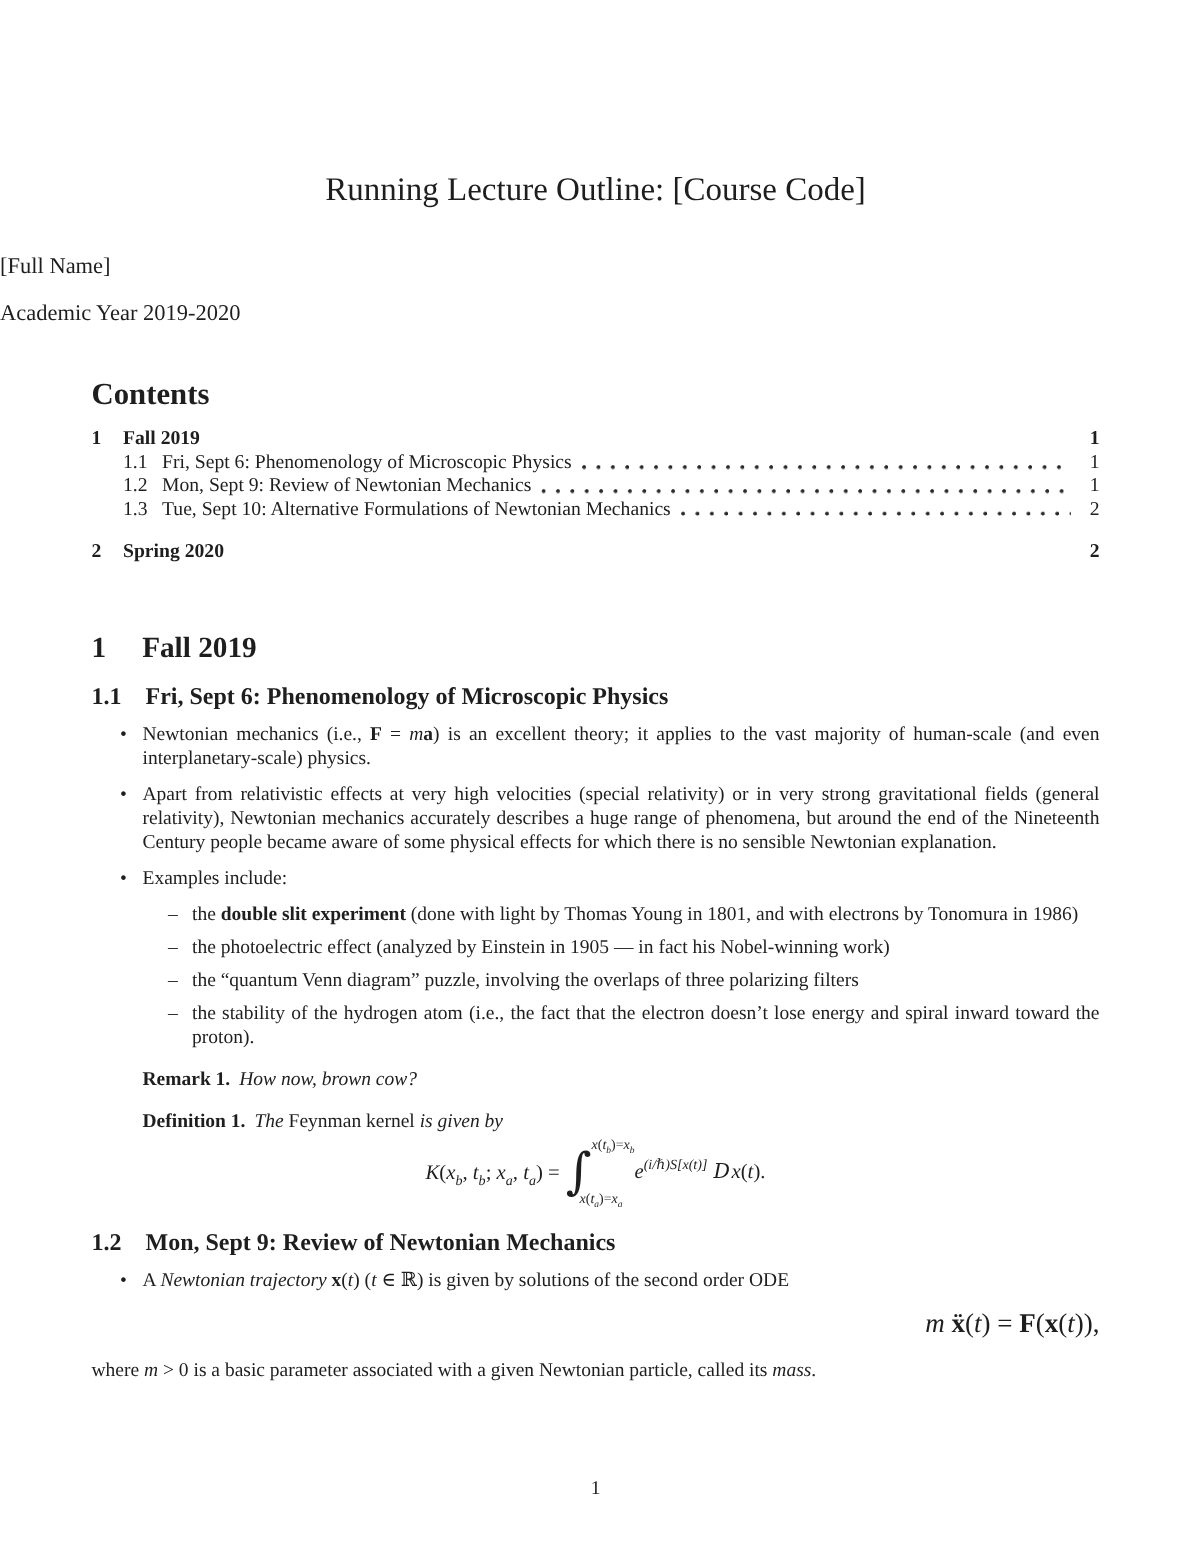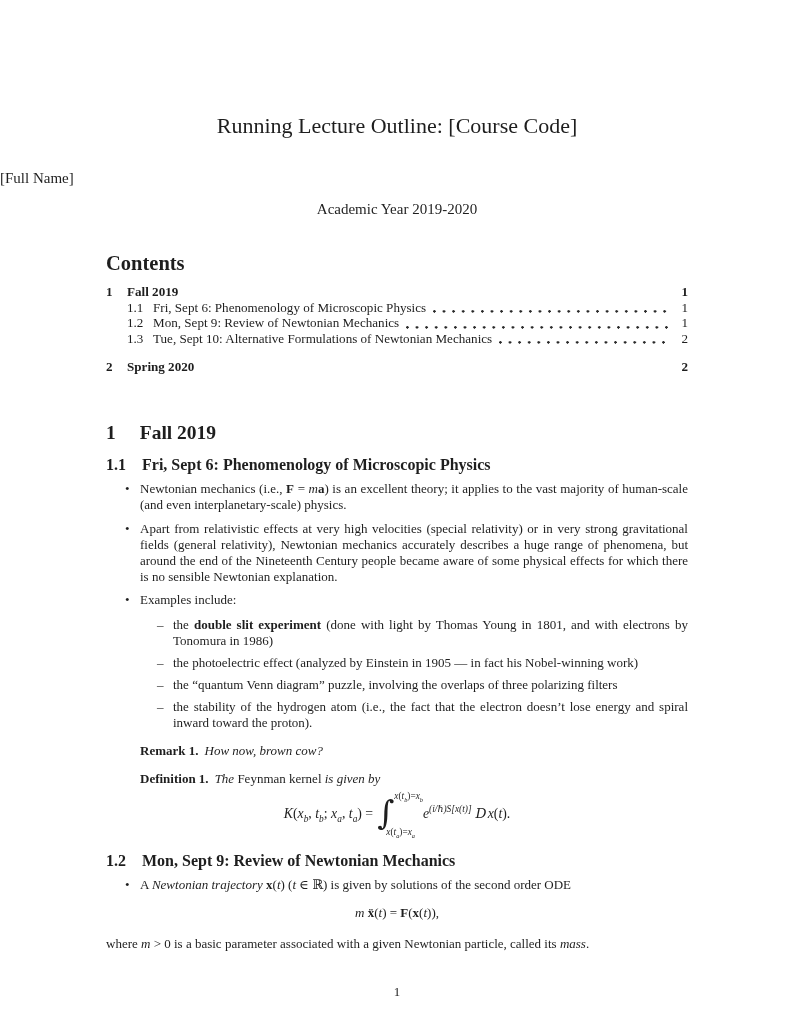--- a/index.html
+++ b/index.html
@@ -6,26 +6,26 @@
   .page {
     position:relative;
     width:794px; height:1028px;
     margin:0 auto;
     background:#ffffff;
     color:#1e1e1e;
     font-family:"Liberation Serif","DejaVu Serif","DejaVu Sans",serif;
     overflow:hidden;
     box-sizing:border-box;
   }
-  .content { padding:0 106px; }
+  .content { padding:0 61px; }
 
   
   .doc-title  { padding-top:112px; font-size:22px; line-height:28px; text-align:center; }
   .doc-author { margin-top:29px; font-size:15px; line-height:18px; text-align:left; }
-  .doc-date   { margin-top:13px; font-size:15px; line-height:18px; text-align:center; }
+  .doc-date   { margin-top:13px; font-size:15px; line-height:18px; }
 
   
   .contents-heading { margin-top:32px; font-size:20.5px; line-height:26px; font-weight:bold; }
   .toc { margin-top:8px; font-size:13.1px; }
   .toc-row { display:flex; align-items:baseline; line-height:15.6px; }
   .toc-l1 { font-weight:bold; }
   .toc-l1.gap-above { margin-top:13px; }
   .toc-l1 .toc-num { width:21px; }
   .toc-l2 { padding-left:21px; }
   .toc-l2 .toc-num { width:26px; }
@@ -65,21 +65,21 @@
   .i { font-style:italic; }
   .b { font-weight:bold; }
   sub, sup { font-size:68%; line-height:0; }
   .scriptD { font-style:italic; font-family:"DejaVu Serif",serif; margin:0 1px 0 4px; }
   .display-math { margin-top:2px; height:50px; display:flex; justify-content:center; align-items:center; font-size:13.8px; }
   .int-wrap { display:inline-flex; margin-left:4px; }
   .int-sign { font-size:33px; line-height:44px; font-family:"DejaVu Serif","DejaVu Sans",serif; font-weight:normal; }
   .int-bounds { display:flex; flex-direction:column; justify-content:space-between; height:46px; font-size:9.3px; line-height:10px; }
   .int-upper { display:block; }
   .int-lower { display:block; margin-left:-8px; }
-  .display-math2 { margin-top:12px; text-align:center; font-size:13px; line-height:18px; }
+  .display-math2 { margin-top:12px; text-align:right; font-size:18px; line-height:18px; }
 
   
   .page-num { position:absolute; bottom:28px; left:0; right:0; text-align:center; font-size:13px; }
 </style>
 </head>
 <body>
 
 <div class="page">
 
   <div class="doc-title">Running Lecture Outline: [Course Code]</div>

